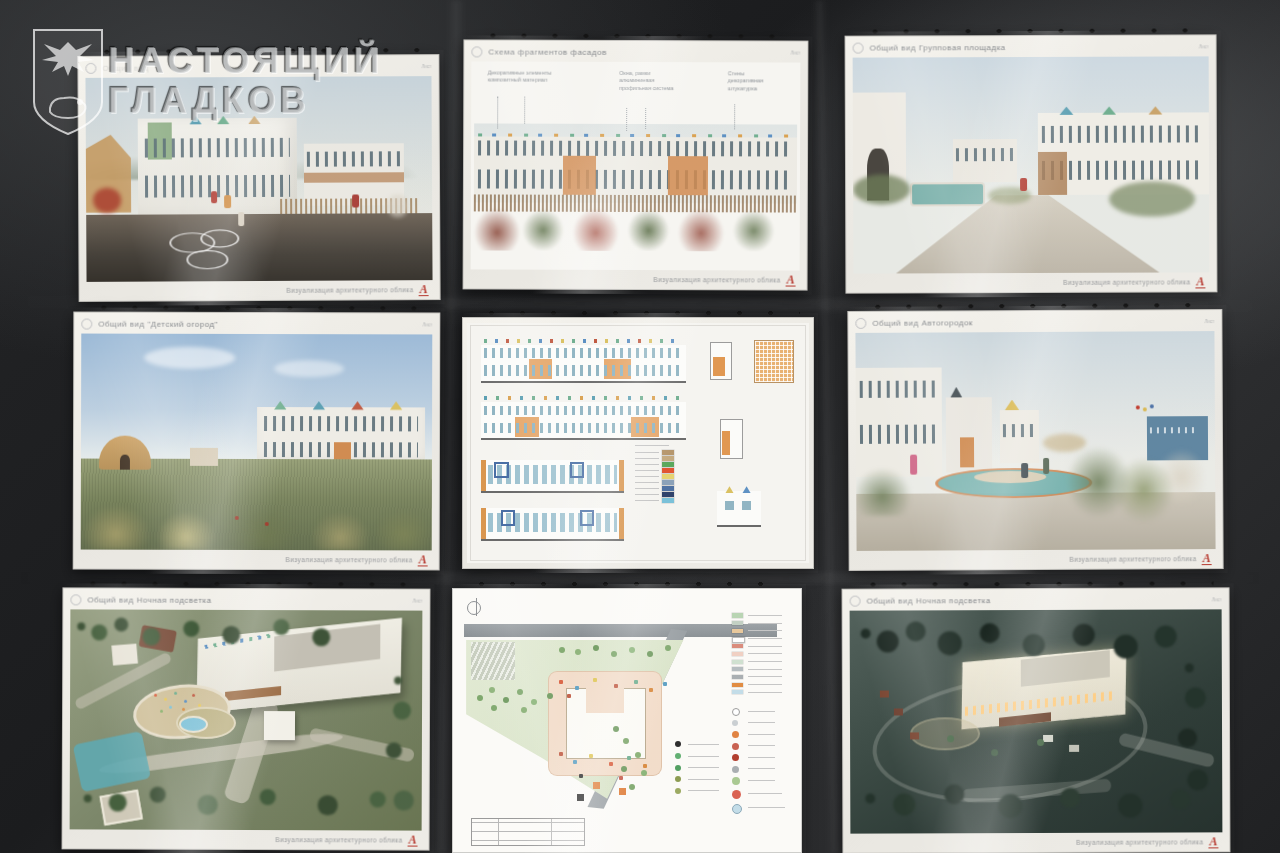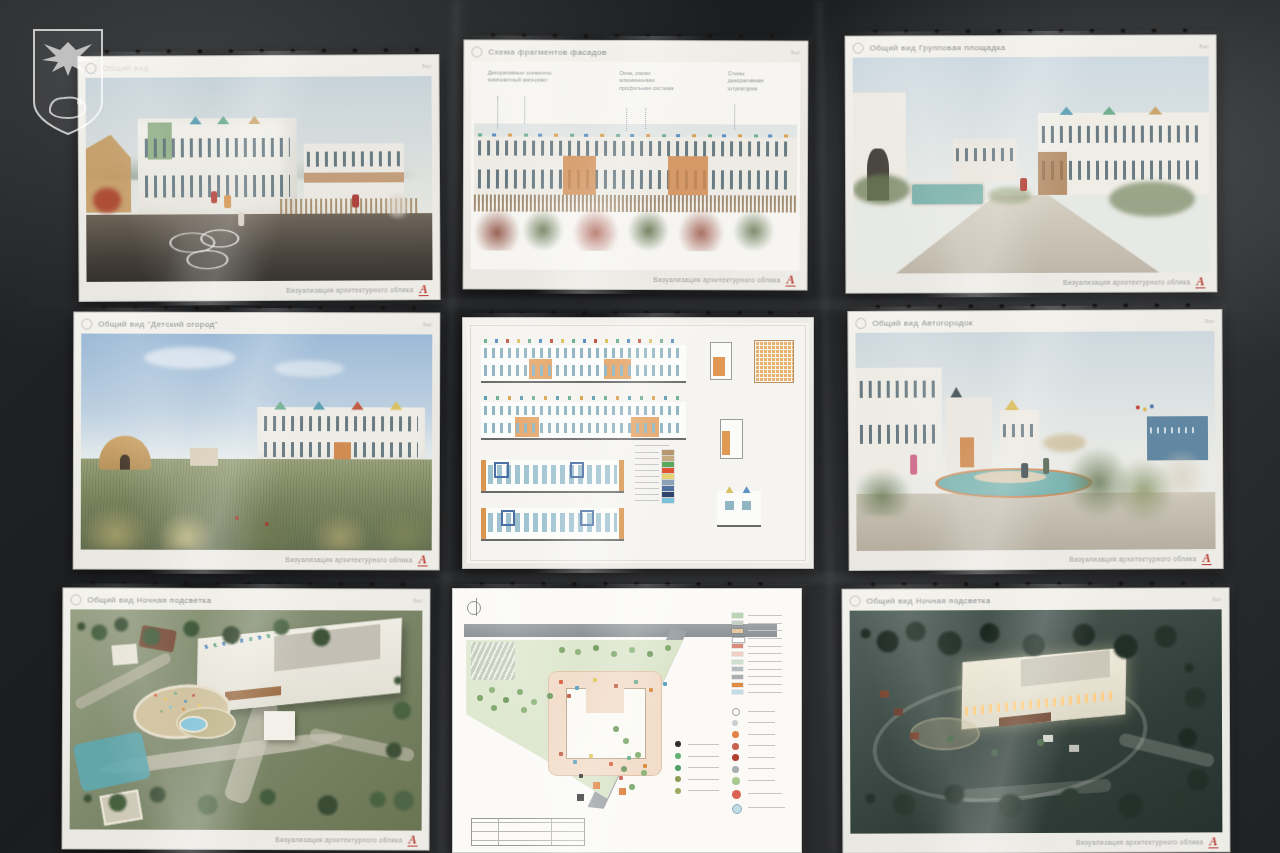--- a/index.html
+++ b/index.html
@@ -461,14 +461,16 @@
     </div>
     <div class="glare"></div>
   </div>
 
   <svg class="emblem" style="left:30px;top:26px" width="76" height="112" viewBox="0 0 76 112">
     <path d="M4 4 H72 V76 Q72 94 38 108 Q4 94 4 76 Z" fill="rgba(255,255,255,.07)" stroke="rgba(255,255,255,.8)" stroke-width="2"></path>
     <path d="M38 16 L30 24 L14 18 L26 30 L12 34 L28 36 L22 46 L34 40 L38 50 L42 40 L54 46 L48 36 L64 34 L50 30 L62 18 L46 24 Z" fill="rgba(255,255,255,.75)"></path>
     <path d="M20 82 Q22 72 34 72 Q46 70 52 76 Q58 80 54 86 Q50 92 38 92 Q24 92 20 86 Z" fill="none" stroke="rgba(255,255,255,.75)" stroke-width="2"></path>
     <circle cx="50" cy="76" r="3" fill="rgba(255,255,255,.7)"></circle>
   </svg>
+  <div class="wm-line" style="left:108px;top:40px">НАСТОЯЩИЙ</div>
+  <div class="wm-line" style="left:108px;top:80px">ГЛАДКОВ</div>
 
 </div>
 
 </body></html>

